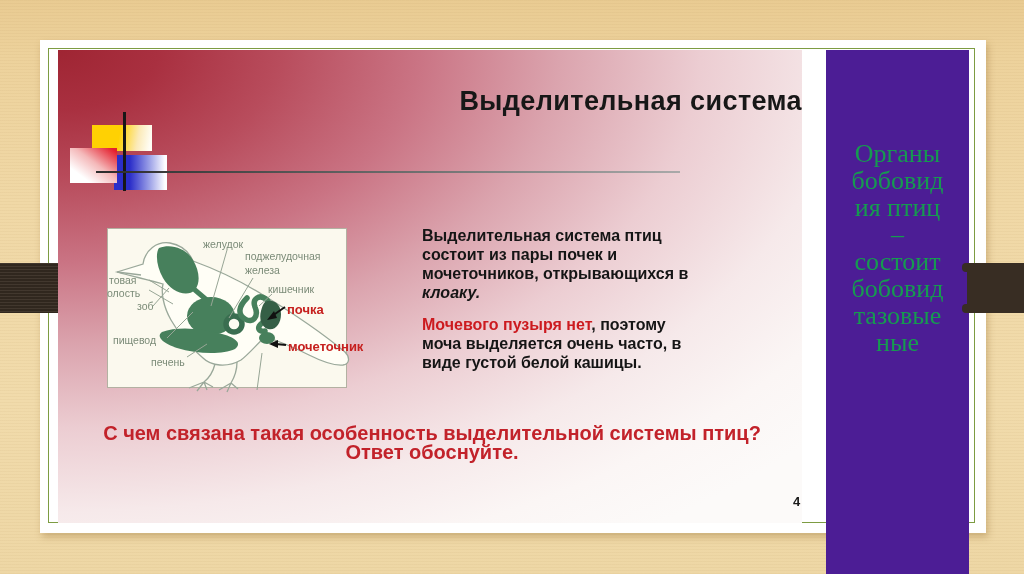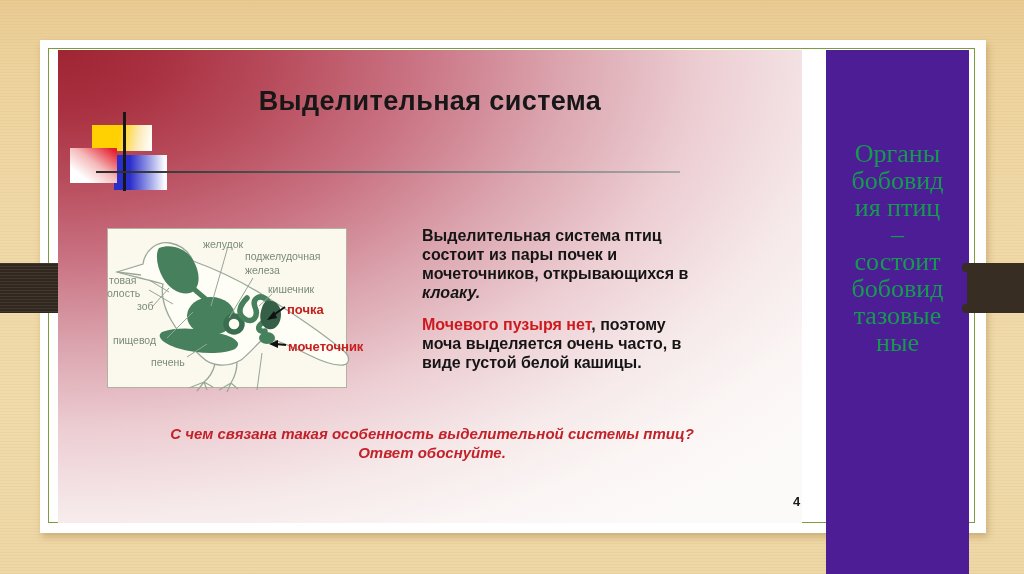--- a/index.html
+++ b/index.html
@@ -11,21 +11,21 @@
   .slide{position:absolute;left:40px;top:40px;width:946px;height:493px;background:#ffffff;
     box-shadow:2px 4px 7px rgba(140,100,40,.35);z-index:1;}
   .slide-border{position:absolute;inset:8px 11px 10px 8px;border:1px solid #7d9c42;pointer-events:none;}
   .content{position:absolute;left:18px;top:10px;width:744px;height:473px;
     background:radial-gradient(135% 125% at 0% 0%,
       #9f2533 0%, #a93040 10%, #b84c5c 22%, #ca7484 36%, #dba4ae 50%,
       #eccdd2 64%, #f6e9ea 78%, #fbf6f5 90%, #fcfaf9 100%);}
   .sidebar{position:absolute;left:786px;top:10px;width:143px;height:531px;background:#4c1d95;}
   .sidebar-text{padding-top:90px;text-align:center;
     font-family:"Liberation Serif",serif;font-size:26px;line-height:27px;color:#169a50;}
-  .title{position:absolute;left:0;top:36px;width:100%;text-align:center;
+  .title{position:absolute;left:0;top:36px;width:100%;text-align:right;
     font-weight:700;font-size:27px;letter-spacing:.4px;color:#171717;}
   
   .sq{position:absolute;}
   .sq-yellow{left:34px;top:75px;width:60px;height:26px;
     background:linear-gradient(100deg,#ffd103 45%,#fbeab8 75%,#fffdf4 95%);}
   .sq-blue{left:56px;top:105px;width:53px;height:35px;
     background:linear-gradient(to right,#2b2ec9 30%,#9fa4e8 68%,#fdfdff 96%);}
   .sq-red{left:12px;top:98px;width:47px;height:35px;
     background:linear-gradient(to top right,#ffffff 22%,#f4b9ba 55%,#e41f2d 94%);}
   .v-line{position:absolute;left:65px;top:62px;width:2.5px;height:79px;background:#171717;}
@@ -33,21 +33,21 @@
     background:linear-gradient(to right,#2c2c2c,#6f6f6f 55%,#a9a9a9);}
   
   .figure{position:absolute;left:49px;top:178px;width:310px;height:165px;}
   
   .bodytext{position:absolute;left:364px;top:176px;width:352px;
     font-weight:700;font-size:16px;line-height:19px;color:#151515;}
   .bodytext .p2{margin-top:13px;}
   .em-italic{font-style:italic;}
   .red-em{color:#cc1a1f;}
   .question{position:absolute;left:2px;top:374px;width:744px;text-align:center;
-    font-weight:700;font-size:15px;line-height:19px;color:#c2222a;font-style:italic;}
+    font-weight:700;font-size:20px;line-height:19px;color:#c2222a;}
   .pagenum{position:absolute;left:735px;top:444px;font-size:13px;font-weight:600;color:#1a1a1a;}
   
   .clip-left{position:absolute;left:0;top:263px;width:58px;height:50px;z-index:6;
     background:repeating-linear-gradient(180deg,rgba(255,255,255,.05) 0 1.5px,rgba(0,0,0,.14) 1.5px 3px),#382d23;}
   .clip-right{position:absolute;left:956px;top:257px;width:68px;height:62px;z-index:6;}
   
   .lbl{font-family:"Liberation Sans",sans-serif;font-size:10.5px;fill:#7b8b78;}
   .lbl-red{font-family:"Liberation Sans",sans-serif;font-size:13px;font-weight:700;fill:#c6201e;}
 </style>
 </head>

